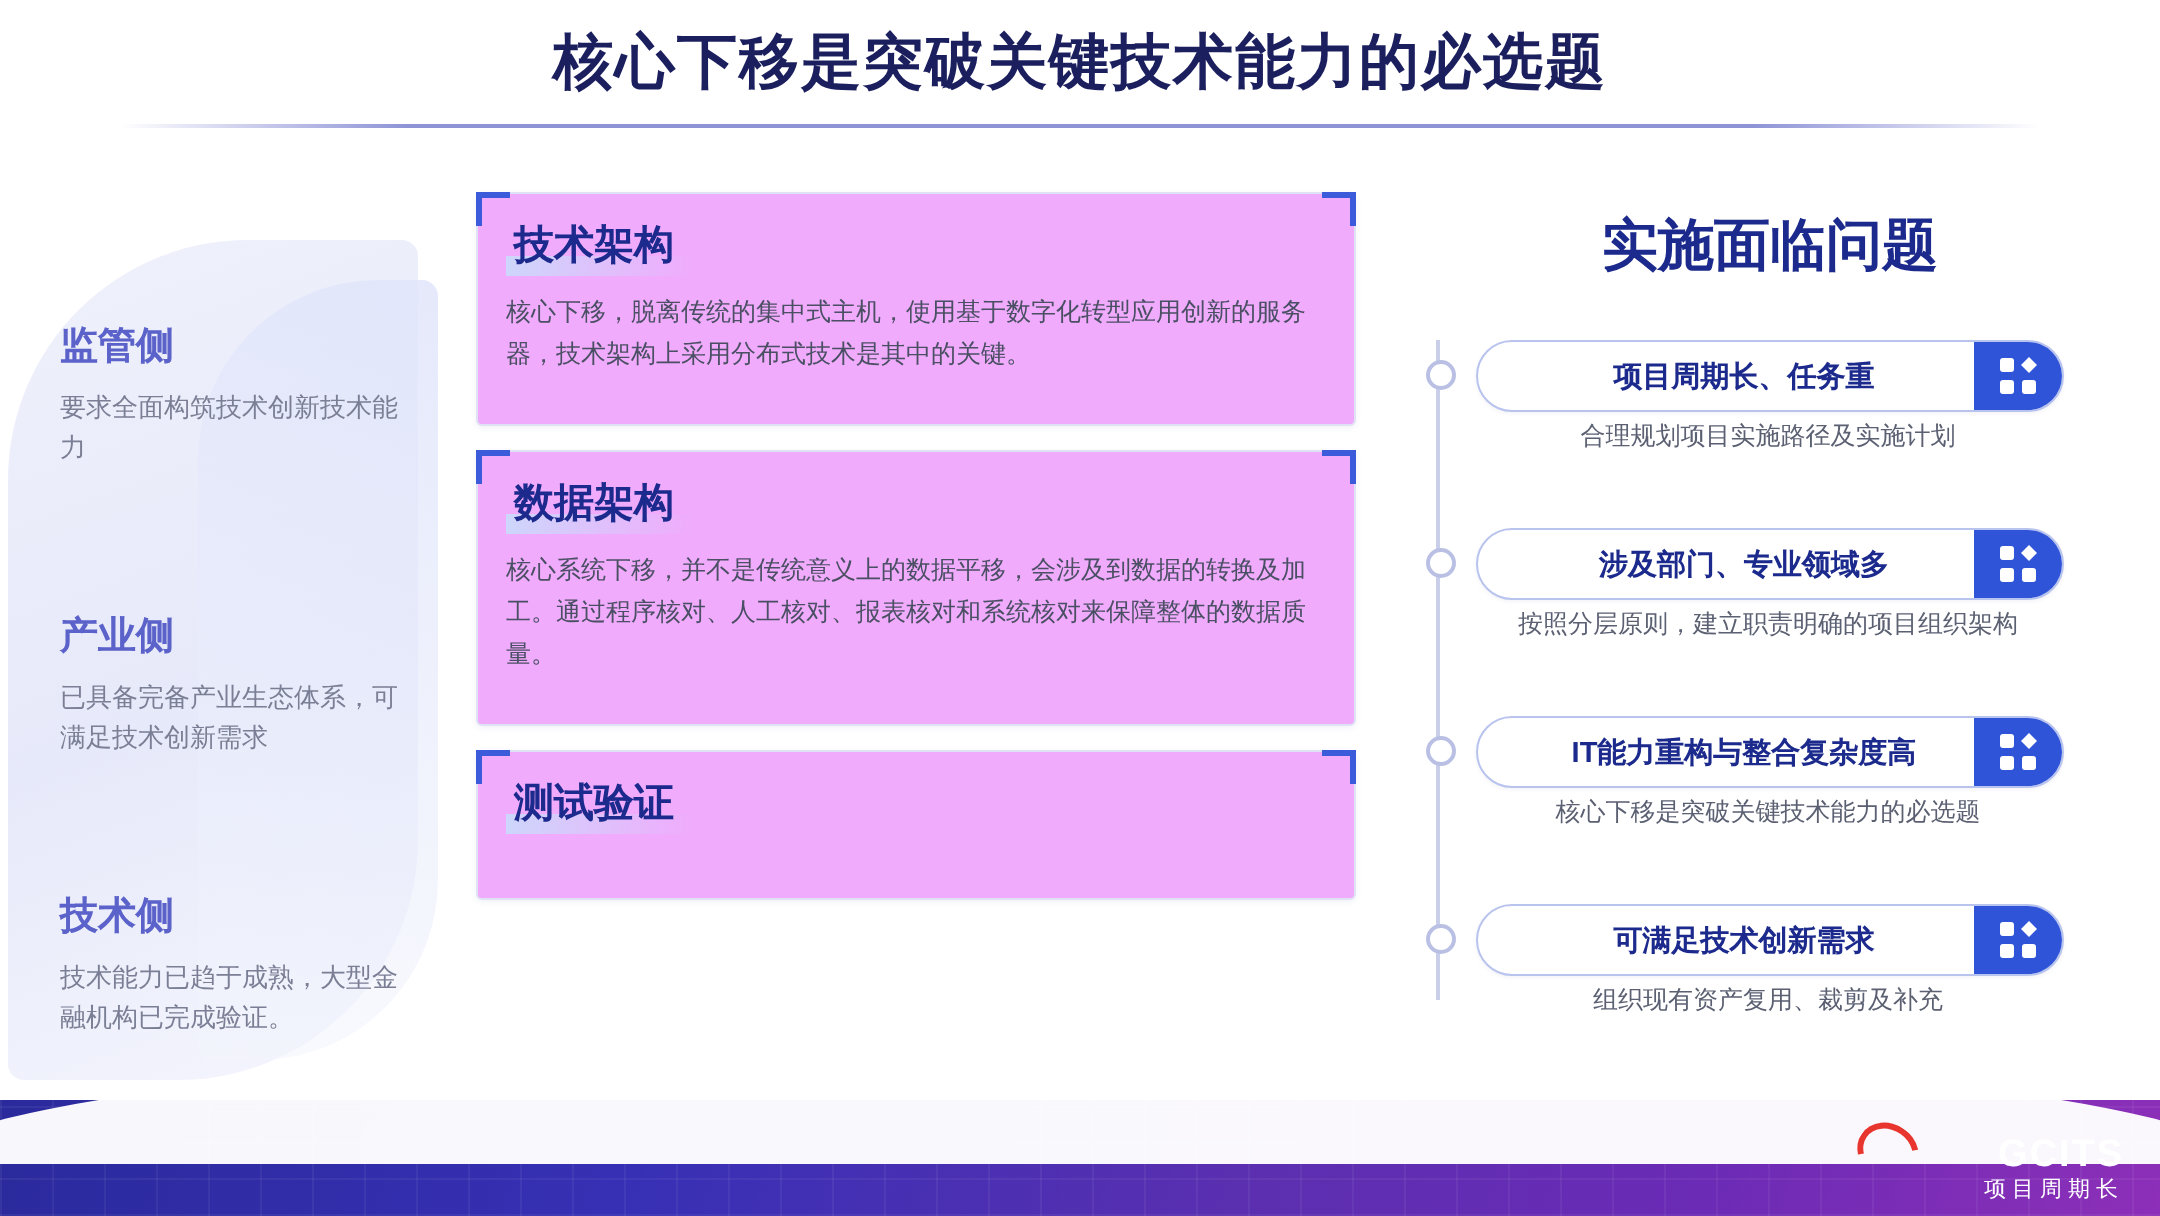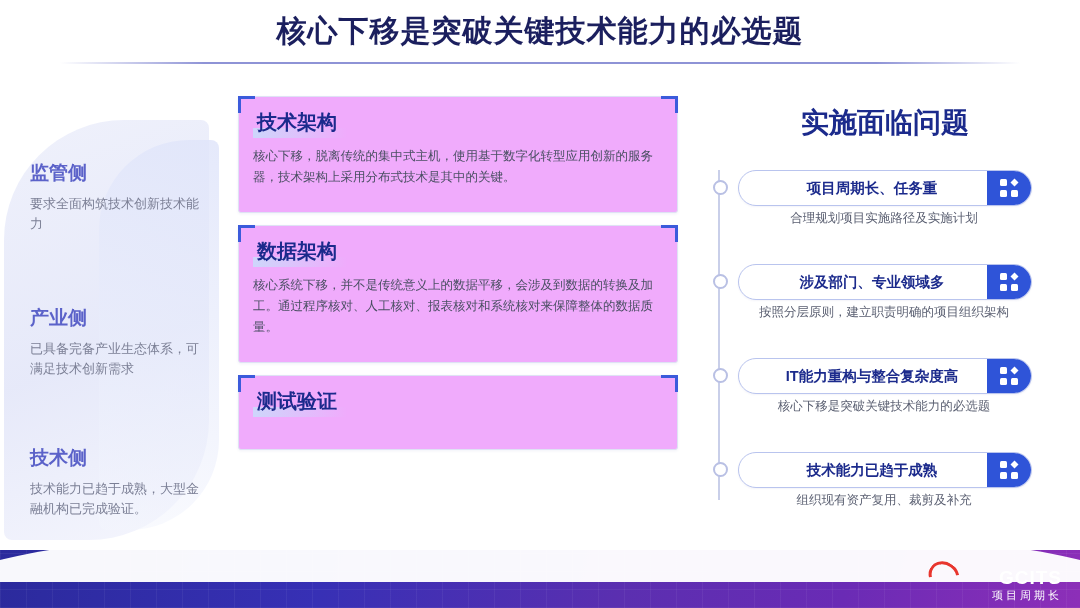--- a/index.html
+++ b/index.html
@@ -403,21 +403,21 @@
             <polygon points="16.5,1.5 20.5,5.5 16.5,9.5 12.5,5.5" fill="#ffffff"></polygon>
           </svg>
         </div>
       </div>
       <div class="tl-note">核心下移是突破关键技术能力的必选题</div>
     </div>
 
     <div class="tl-item">
       <div class="tl-dot"></div>
       <div class="pill">
-        <div class="pill-label">技术能力已趋于成熟</div>
+        <div class="pill-label">可满足技术创新需求</div>
         <div class="pill-icon">
           <svg width="22" height="22" viewBox="0 0 22 22" aria-hidden="true">
             <rect x="2" y="2" width="7" height="7" rx="1.5" fill="#ffffff"></rect>
             <rect x="2" y="13" width="7" height="7" rx="1.5" fill="#ffffff"></rect>
             <rect x="13" y="13" width="7" height="7" rx="1.5" fill="#ffffff"></rect>
             <polygon points="16.5,1.5 20.5,5.5 16.5,9.5 12.5,5.5" fill="#ffffff"></polygon>
           </svg>
         </div>
       </div>
       <div class="tl-note">组织现有资产复用、裁剪及补充</div>

